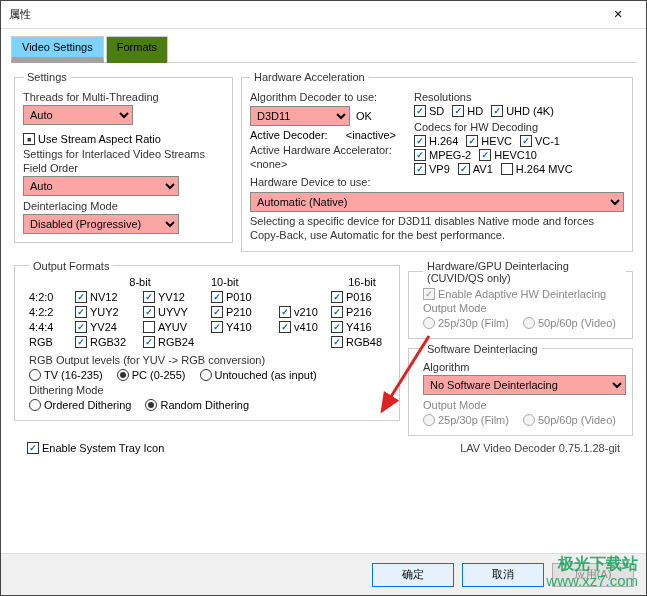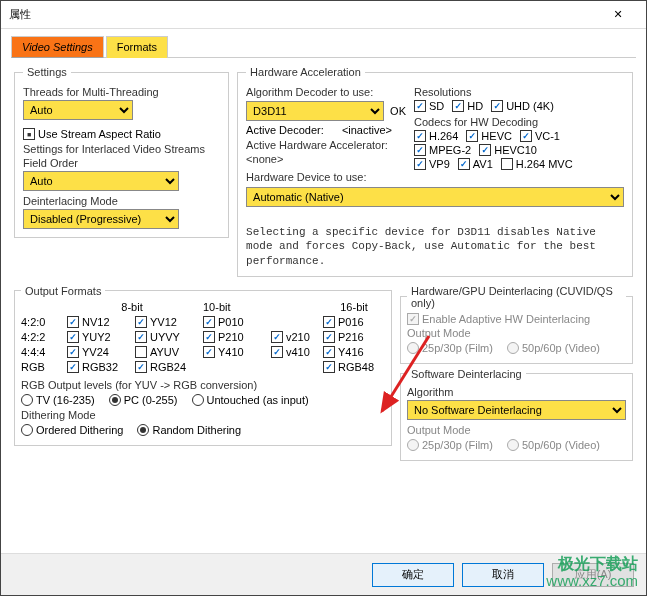--- a/index.html
+++ b/index.html
@@ -4,37 +4,37 @@
 <style>
 * { box-sizing: border-box; font-family: "Microsoft YaHei", "Segoe UI", Tahoma, sans-serif; font-size: 11px; }
 body { margin: 0; background: #fff; }
 .window { width: 647px; height: 596px; border: 1px solid #444; background: #fff; position: relative; }
 .titlebar { height: 28px; display: flex; align-items: center; padding: 0 8px; border-bottom: 1px solid #ddd; }
 .titlebar-text { flex: 1; }
 .close-btn { width: 40px; height: 28px; display: flex; align-items: center; justify-content: center; cursor: default; font-size: 14px; }
 .content { padding: 6px 10px 0 10px; }
 .tabs { display: flex; border-bottom: 1px solid #ccc; margin-bottom: 4px; }
 .tab { padding: 4px 10px; border: 1px solid #ccc; border-bottom: none; background: #fff; margin-right: 2px; cursor: default; position: relative; top: 1px; }
-.tab.active { background: #f97316; border-bottom: 1px solid #a3a3a3; font-style: italic; }
-.tab.inactive { background: #fde047; }
+.tab.active { background: #7dd3fc; border-bottom: 6px solid #a3a3a3; }
+.tab.inactive { background: #4d7c0f; }
 fieldset { border: 1px solid #ccc; margin: 4px 3px; padding: 6px 8px 8px 8px; }
-fieldset.nopad { padding: 4px 6px 6px 6px; }
+fieldset.nopad { padding: 4px 6px 6px 14px; }
 legend { padding: 0 4px; color: #333; }
 .row { display: flex; align-items: center; margin: 3px 0; gap: 6px; }
 .row2 { display: flex; flex-wrap: wrap; align-items: center; gap: 4px 8px; margin: 2px 0; }
-select { height: 20px; border: 1px solid #888; background: #fde047; padding: 0 2px; }
+select { height: 20px; border: 1px solid #888; background: #fca5a5; padding: 0 2px; }
 label { display: flex; align-items: center; gap: 3px; cursor: default; }
 .top-columns { display: flex; gap: 2px; }
 .left-col { width: 225px; }
 .right-col { flex: 1; }
 .hw-row { display: flex; align-items: flex-start; gap: 8px; }
 .hw-left { flex: 1; }
 .hw-right { width: 210px; }
 .sublabel { color: #333; margin: 2px 0; }
-.note { color: #333; line-height: 1.3; margin-top: 18px; font-family: Liberation Mono, monospace; }
+.note { color: #333; line-height: 1.3; margin-top: 2px; }
 .bottom-columns { display: flex; gap: 2px; }
 .fmt-col { flex: 1; }
 .hw-deint-col { width: 265px; }
 .fmt-grid { display: grid; grid-template-columns: 40px 62px 62px 62px 46px 62px; gap: 3px 6px; align-items: center; }
 .fmt-grid .hdr { text-align: center; }
 .fmt-grid .rowhdr { text-align: left; }
 .radio-row { display: flex; gap: 14px; margin: 3px 0; }
 .disabled { color: #888; }
 .footer-row { display: flex; align-items: center; padding: 2px 16px; }
 .footer-text { margin-left: auto; color: #444; }
@@ -91,21 +91,21 @@
         </fieldset>
       </div>
 
       <div class="right-col">
         <fieldset>
           <legend>Hardware Acceleration</legend>
           <div class="hw-row">
             <div class="hw-left">
               <div class="sublabel">Algorithm Decoder to use:</div>
               <div class="row">
-                <select style="width:138px"><option>D3D11</option></select>
+                <select style="width:100px"><option>D3D11</option></select>
                 <span>OK</span>
               </div>
               <div class="row"><span>Active Decoder:</span>&nbsp;&nbsp;<span>&lt;inactive&gt;</span></div>
               <div class="sublabel">Active Hardware Accelerator:</div>
               <div class="sublabel">&lt;none&gt;</div>
               <div class="sublabel" style="margin-top:6px">Hardware Device to use:</div>
             </div>
             <div class="hw-right">
               <div class="sublabel">Resolutions</div>
               <div class="row2">
@@ -318,20 +318,27 @@
               </label>
             <label>
                 <span class="rad disabled"></span>
                 <span>50p/60p (Video)</span>
               </label>
           </div>
         </fieldset>
       </div>
     </div>
 
+    <div class="footer-row">
+      <label>
+          <span class="cb checked"></span>
+          <span>Enable System Tray Icon</span>
+        </label>
+      <span class="footer-text">LAV Video Decoder 0.75.1.28-git</span>
+    </div>
   </div>
 
   <svg class="arrow" style="left:373px;top:330px" width="60" height="90">
     <defs>
         <marker id="ah" markerWidth="8" markerHeight="8" refX="6" refY="3" orient="auto">
           <path d="M0,0 L7,3 L0,6 Z" fill="#d22"></path>
         </marker>
       </defs>
     <line x1="55" y1="5" x2="8" y2="80" stroke="#d22" stroke-width="3" marker-end="url(#ah)"></line>
   </svg>

